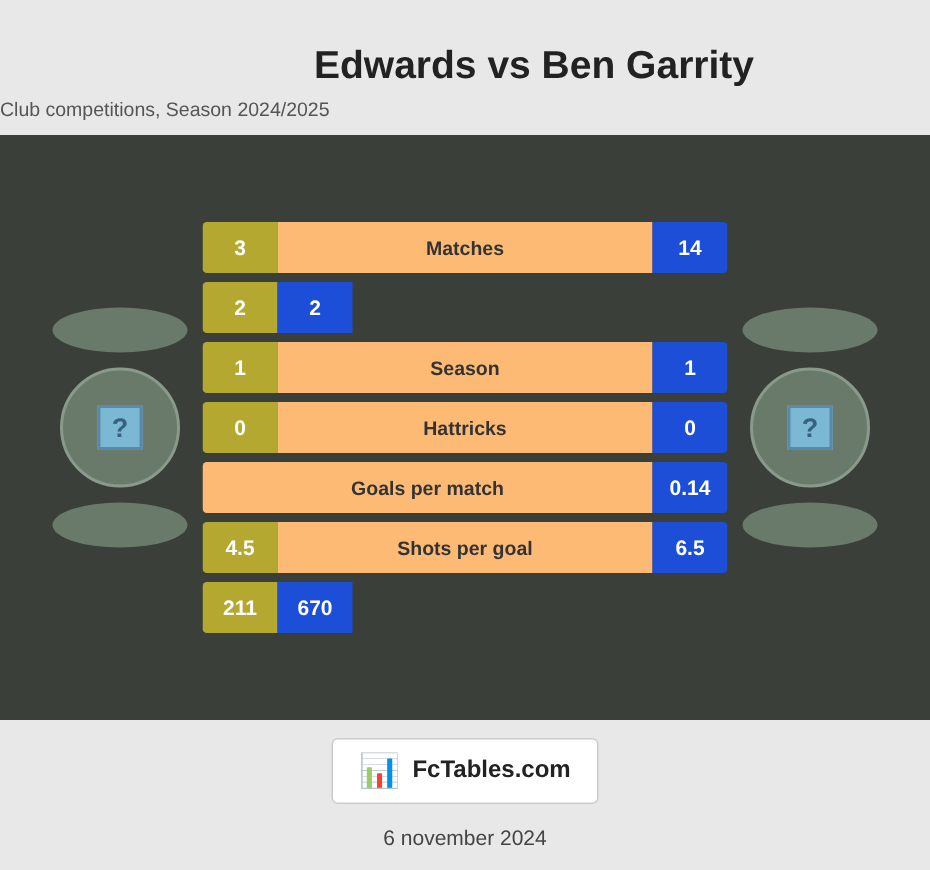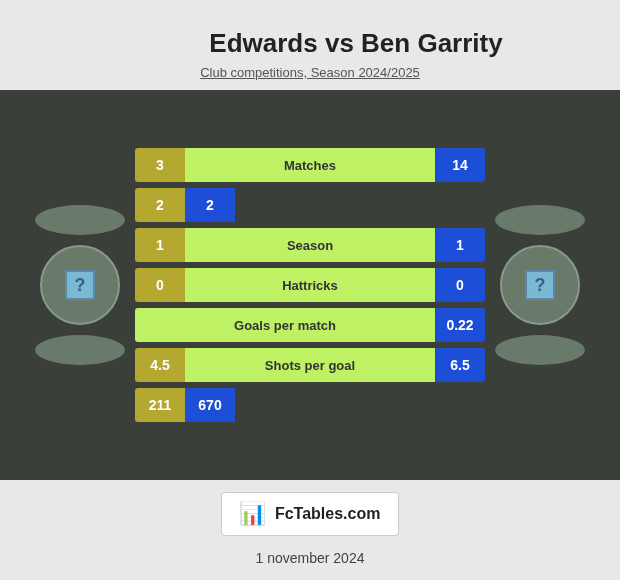--- a/index.html
+++ b/index.html
@@ -23,25 +23,23 @@
       margin-top: 18px;
       background: #e8e8e8;
       width: 100%;
       padding: 10px 0 4px 0;
       margin-left: 46px;
     }
 
     .subtitle {
       color: #555;
       font-size: 13px;
-      text-align: center;
       background: #e8e8e8;
       width: 100%;
       padding: 2px 0 10px 0;
-      text-decoration: underline;
     }
 
     .content-area {
       width: 100%;
       flex: 1;
       background-color: #3a3f3a;
       display: flex;
       flex-direction: row;
       align-items: center;
       justify-content: center;
@@ -121,21 +119,21 @@
       font-weight: bold;
       width: 50px;
       min-width: 50px;
       height: 100%;
       display: flex;
       align-items: center;
       justify-content: center;
     }
 
     .stat-label-bar {
-      background-color: #bef264;
+      background-color: #fdba74;
       color: #333;
       font-size: 13px;
       font-weight: bold;
       flex: 1;
       height: 100%;
       display: flex;
       align-items: center;
       justify-content: center;
     }
 
@@ -226,21 +224,21 @@
         <div class="stat-label-bar">Season</div>
         <div class="stat-right-val">1</div>
       </div>
       <div class="stat-row">
         <div class="stat-left-val">0</div>
         <div class="stat-label-bar">Hattricks</div>
         <div class="stat-right-val">0</div>
       </div>
       <div class="stat-row">
         <div class="stat-label-bar">Goals per match</div>
-        <div class="stat-right-val">0.22</div>
+        <div class="stat-right-val">0.14</div>
       </div>
       <div class="stat-row">
         <div class="stat-left-val">4.5</div>
         <div class="stat-label-bar">Shots per goal</div>
         <div class="stat-right-val">6.5</div>
       </div>
       <div class="stat-row">
         <div class="stat-left-val">211</div>
         <div class="stat-right-val">670</div>
       </div>
@@ -255,13 +253,13 @@
   </div>
 </div>
 
 <div class="logo-section">
   <div class="logo-box">
     <span class="logo-icon">📊</span>
     <span class="logo-text">FcTables.com</span>
   </div>
 </div>
 
-<div class="date-section">1 november 2024</div>
+<div class="date-section">6 november 2024</div>
 
 </body></html>

